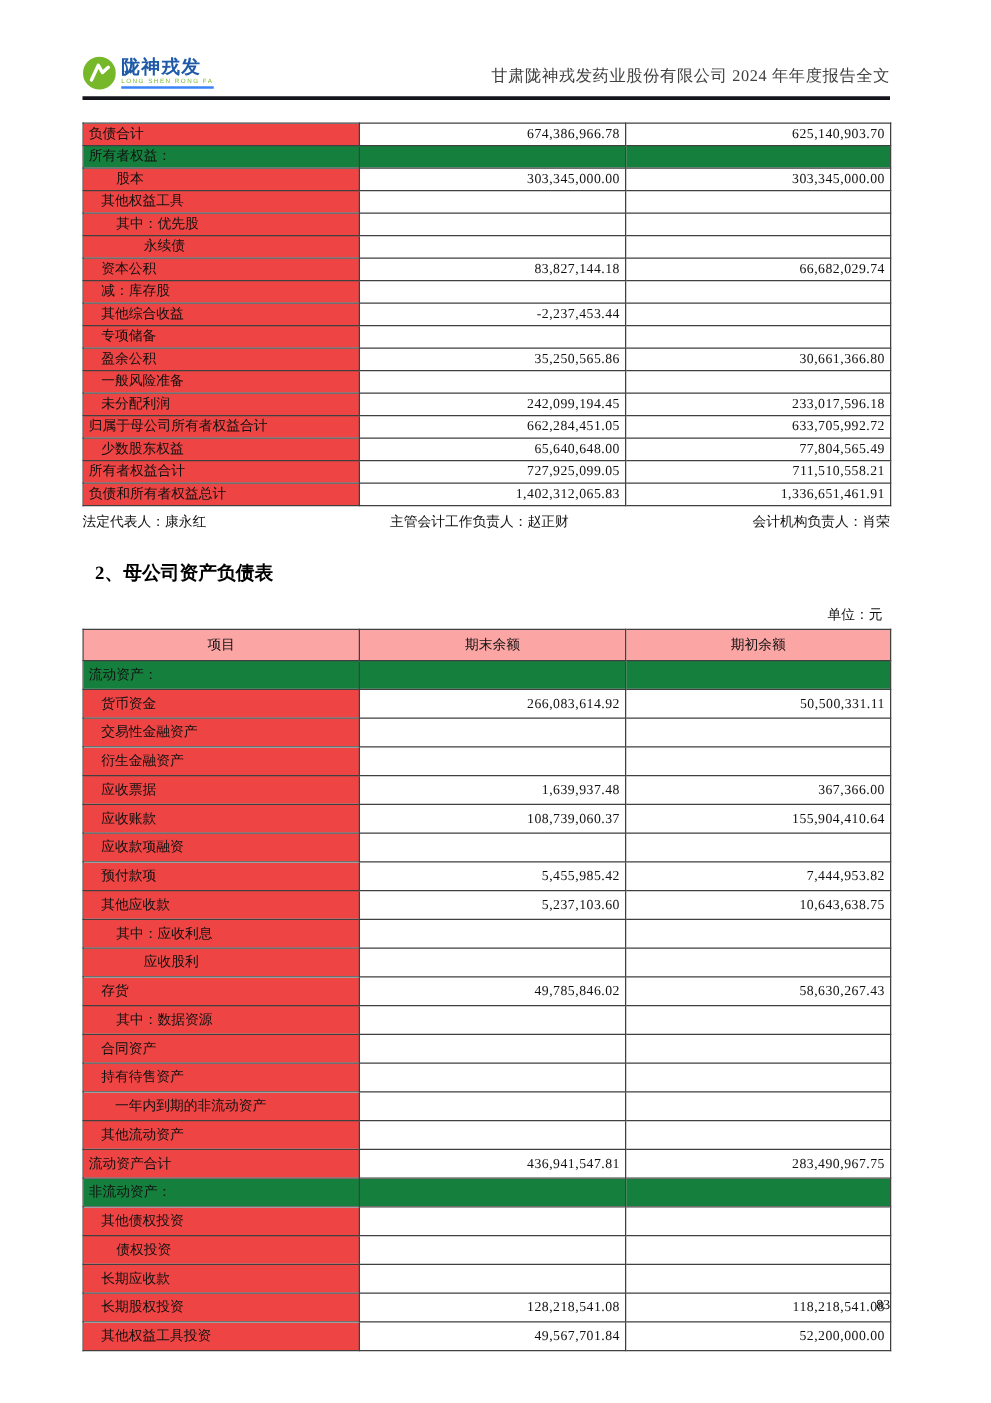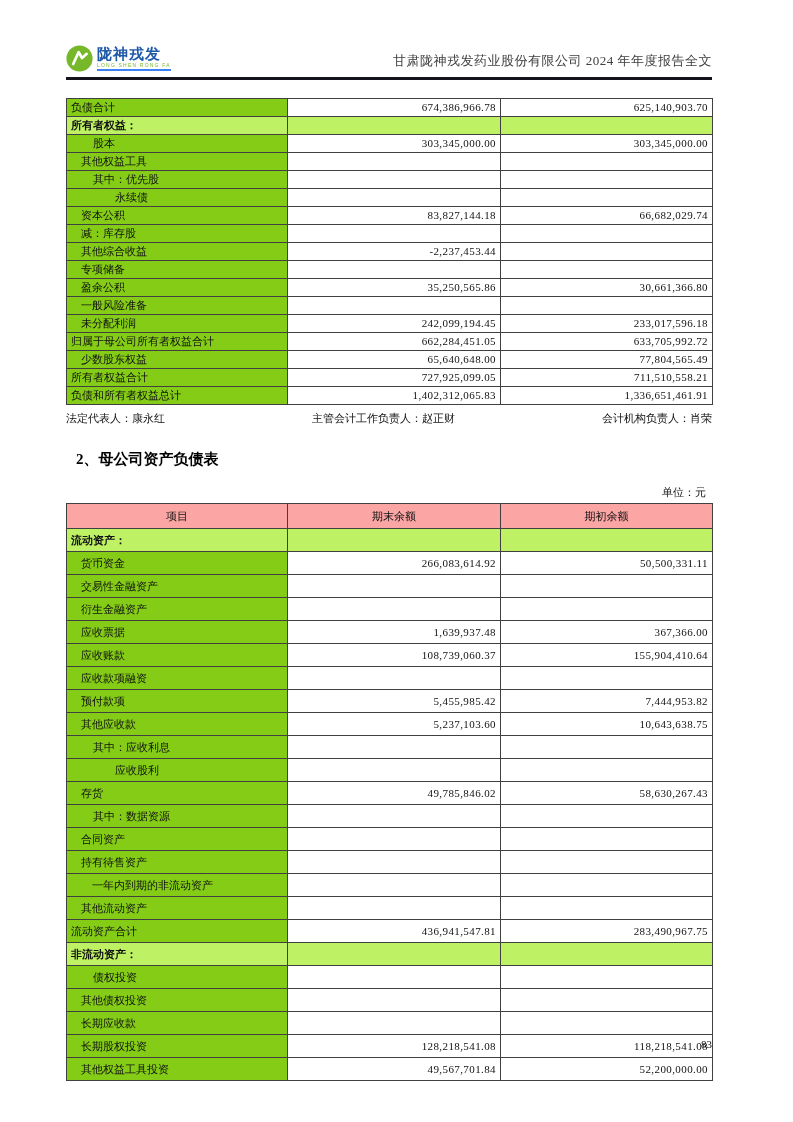--- a/index.html
+++ b/index.html
@@ -24,23 +24,23 @@
 
   
   table{border-collapse:collapse;width:646px;table-layout:fixed;margin:0;}
   col.c1{width:221px;} col.c2{width:213px;} col.c3{width:212px;}
   td,th{border:1px solid #404040;font-size:11px;overflow:hidden;white-space:nowrap;
         font-weight:normal;vertical-align:middle;}
   .t1{margin-top:18px;}
   .t1 td{padding:2px 4px;line-height:13px;}
   .t2 td{padding:4px 4px;line-height:14px;}
   .t2 th{padding:5px 4px;line-height:14px;text-align:center;background:#fca5a5;}
-  td.lab{text-align:left;background:#84cc16;}
+  td.lab{text-align:left;background:#ef4444;}
   td.val{text-align:right;letter-spacing:0.4px;background:#fff;}
-  tr.shaded td{background:#bef264;font-weight:bold;}
+  tr.shaded td{background:#15803d;}
 
   
   .signatures{display:flex;justify-content:space-between;font-size:11px;margin-top:6px;line-height:14px;}
   .section-heading{margin-top:24px;font-size:15px;font-weight:bold;padding-left:10px;line-height:20px;color:#000;}
   .unit-line{margin-top:16px;margin-bottom:4px;font-size:11px;text-align:right;padding-right:6px;line-height:14px;}
   .page-number{position:absolute;left:66px;top:1038px;width:646px;text-align:right;font-size:11px;}
 </style>
 </head>
 <body>
 
@@ -268,26 +268,26 @@
           <td class="lab" style="padding-left: 4px;">流动资产合计</td>
           <td class="val">436,941,547.81</td>
           <td class="val">283,490,967.75</td>
         </tr>
         <tr class="shaded">
           <td class="lab" style="padding-left: 4px;">非流动资产：</td>
           <td class=""></td>
           <td class=""></td>
         </tr>
         <tr>
+          <td class="lab" style="padding-left: 14px;">其他债权投资</td>
+          <td class="val"></td>
+          <td class="val"></td>
+        </tr>
+        <tr>
           <td class="lab" style="padding-left: 26px;">债权投资</td>
-          <td class="val"></td>
-          <td class="val"></td>
-        </tr>
-        <tr>
-          <td class="lab" style="padding-left: 14px;">其他债权投资</td>
           <td class="val"></td>
           <td class="val"></td>
         </tr>
         <tr>
           <td class="lab" style="padding-left: 14px;">长期应收款</td>
           <td class="val"></td>
           <td class="val"></td>
         </tr>
         <tr>
           <td class="lab" style="padding-left: 14px;">长期股权投资</td>

